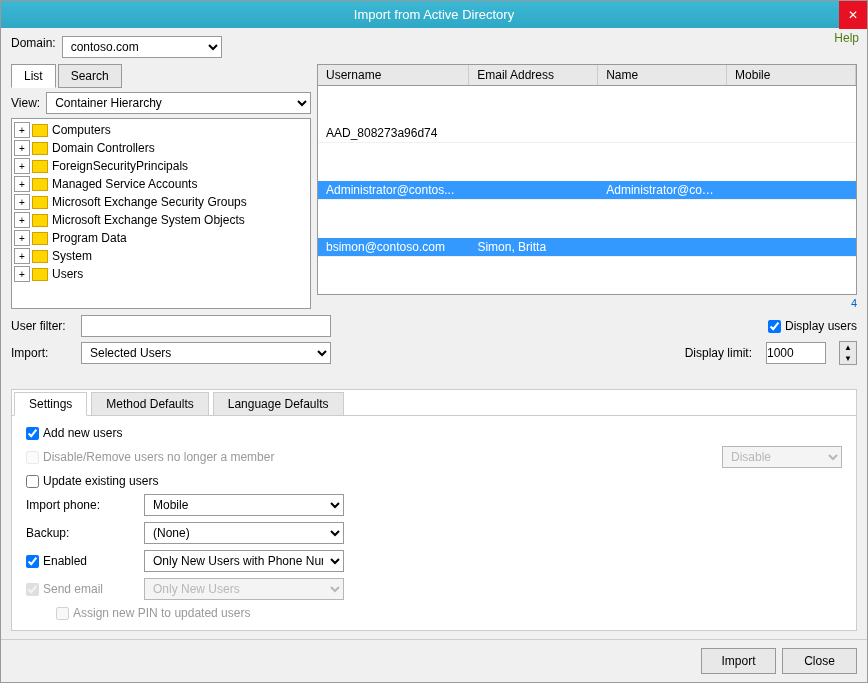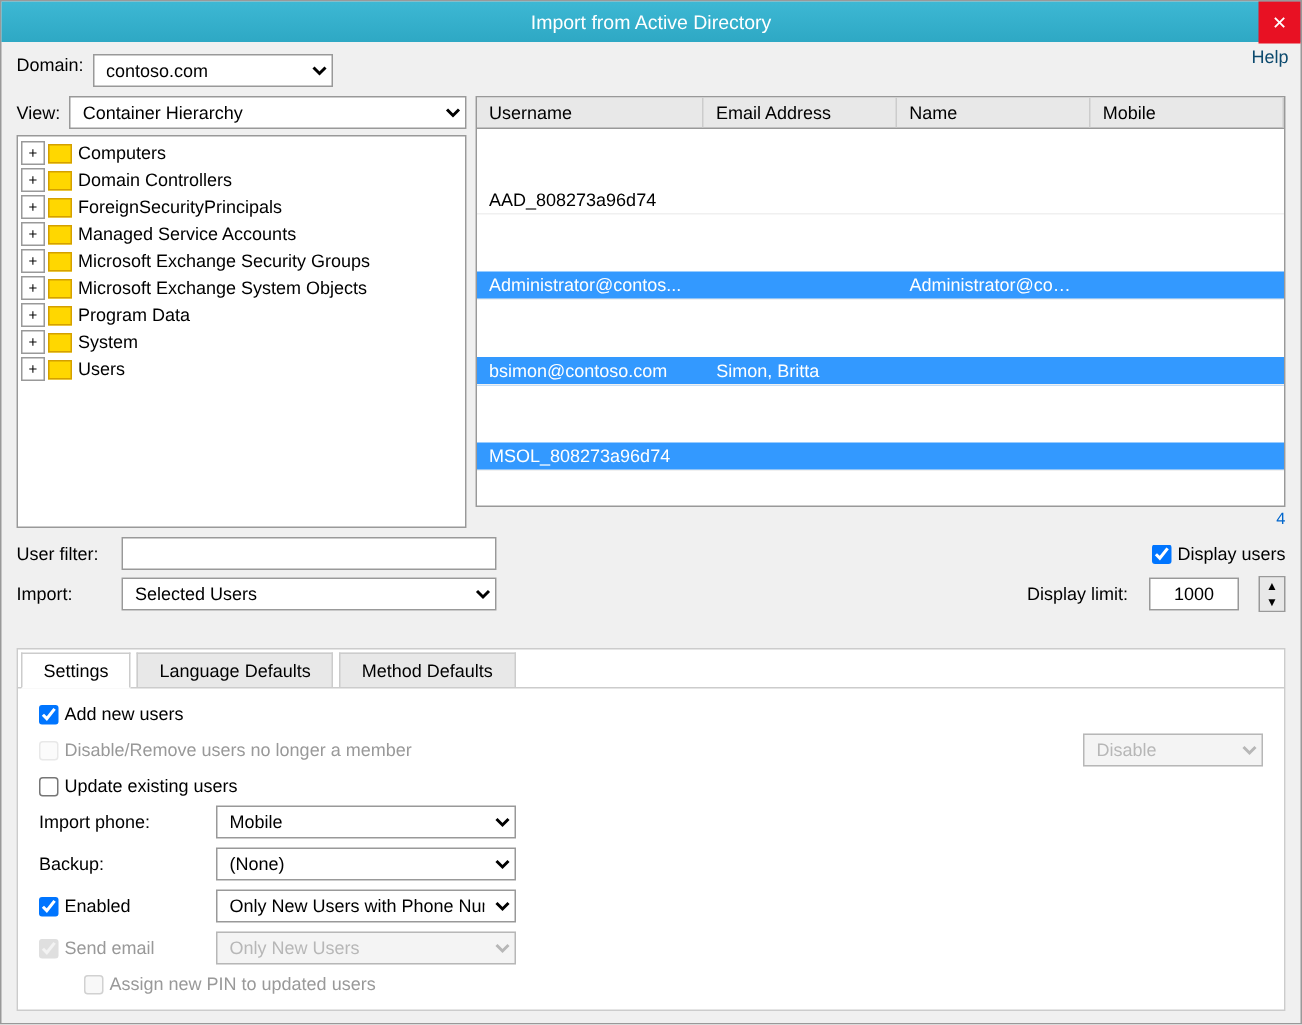--- a/index.html
+++ b/index.html
@@ -42,21 +42,21 @@
       font-size: 12px;
       display: flex;
       align-items: center;
       justify-content: center;
     }
 
     .help-link {
       position: absolute;
       right: 8px;
       top: 30px;
-      color: #0c4a6e;
+      color: #4d7c0f;
       cursor: pointer;
       font-size: 12px;
       text-decoration: none;
       z-index: 10;
     }
 
     .content {
       flex: 1;
       padding: 8px 10px;
       display: flex;
@@ -308,21 +308,21 @@
       font-size: 12px;
     }
 
     .display-limit-input {
       width: 60px;
       height: 22px;
       border: 1px solid #999;
       background: white;
       font-size: 12px;
       padding: 0 0;
-      text-align: center;
+      text-align: left;
     }
 
     .spinner-btn {
       display: flex;
       flex-direction: column;
       border: 1px solid #999;
       margin-left: -1px;
     }
 
     .spinner-btn button {
@@ -473,20 +473,24 @@
       <span class="domain-label">Domain:</span>
       <select class="domain-select">
         <option>contoso.com</option>
       </select>
     </div>
 
     <div class="main-area">
 
       <div class="left-panel">
 
+        <div class="tab-bar">
+          <button class="tab-btn active">List</button>
+          <button class="tab-btn">Search</button>
+        </div>
 
         <div class="view-row">
           <span class="view-label">View:</span>
           <select class="view-select">
             <option>Container Hierarchy</option>
           </select>
         </div>
 
         <div class="tree-container">
           <div class="tree-item">
@@ -599,22 +603,22 @@
           <div class="spinner-btn">
             <button>▲</button>
             <button>▼</button>
           </div>
         </div>
       </div>
 
       <div class="settings-section">
         <div class="settings-tabs">
           <div class="settings-tab active">Settings</div>
+          <div class="settings-tab">Method Defaults</div>
           <div class="settings-tab">Language Defaults</div>
-          <div class="settings-tab">Method Defaults</div>
         </div>
         <div class="settings-content">
 
           <div class="settings-row">
             <label>
               <input type="checkbox" checked="" style="">
               <span>Add new users</span>
             </label>
           </div>
 
@@ -675,14 +679,18 @@
               <span>Assign new PIN to updated users</span>
             </label>
           </div>
 
         </div>
       </div>
     </div>
 
   </div>
 
+  <div class="footer">
+    <button class="footer-btn">Import</button>
+    <button class="footer-btn">Close</button>
+  </div>
 
 </div>
 
 </body></html>

